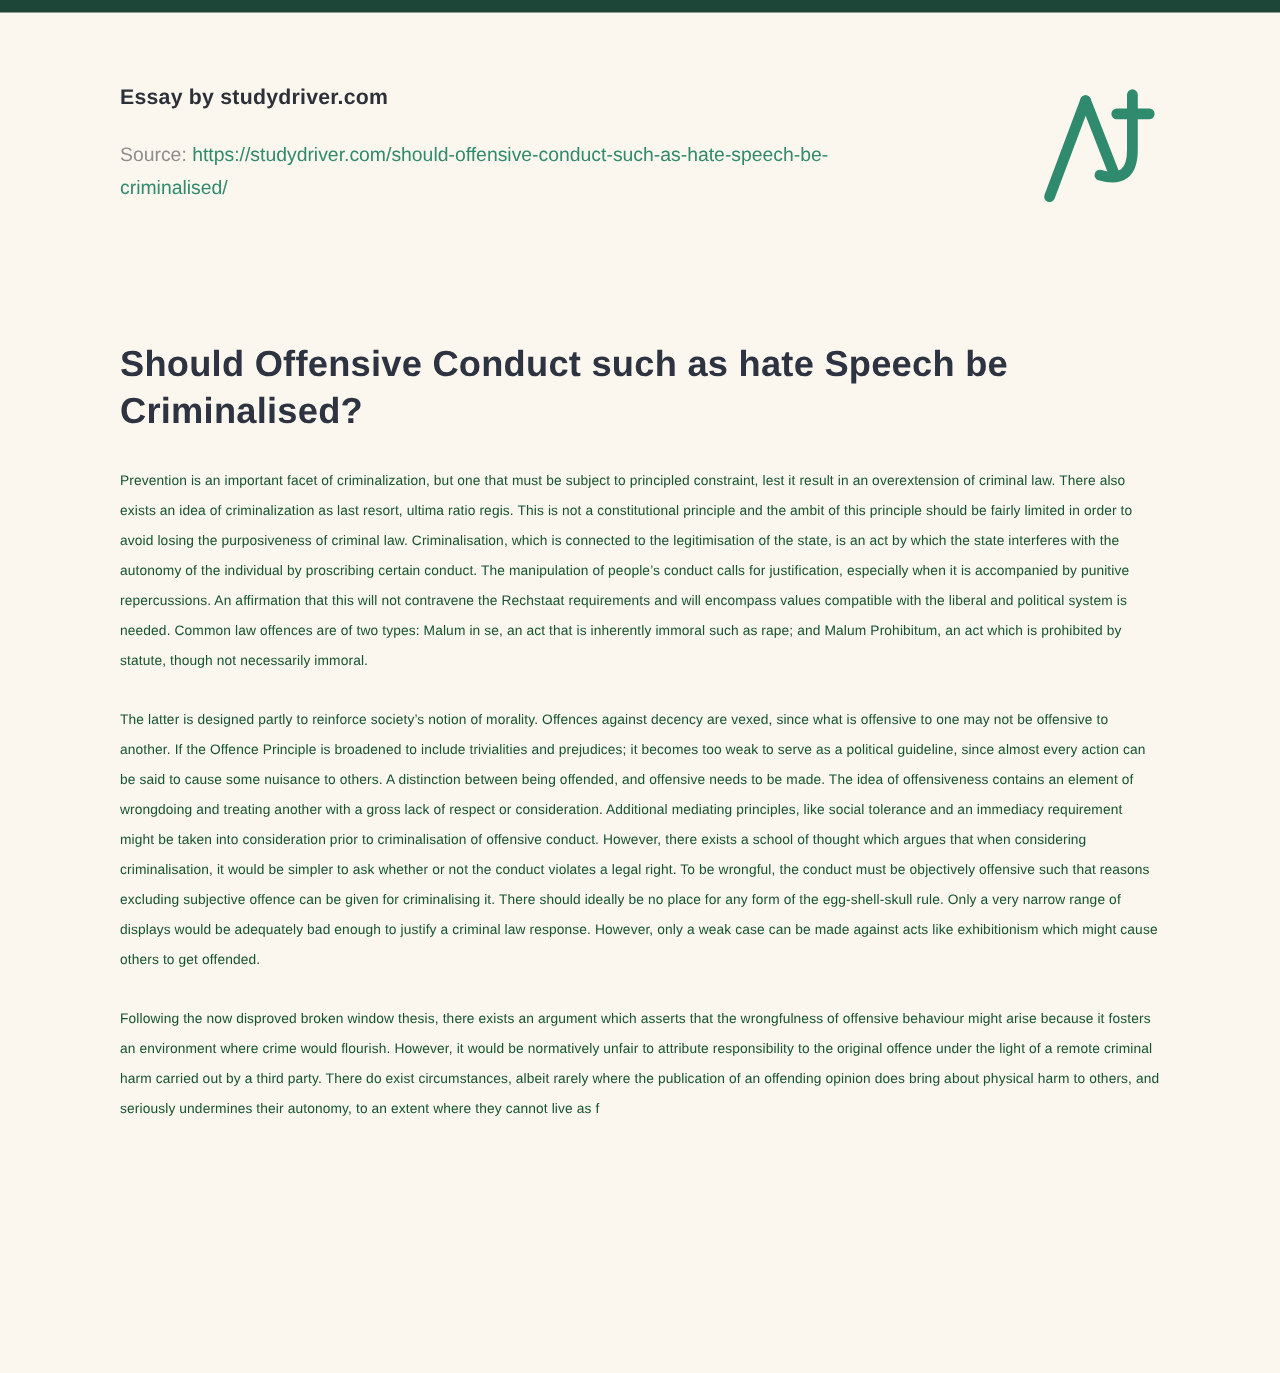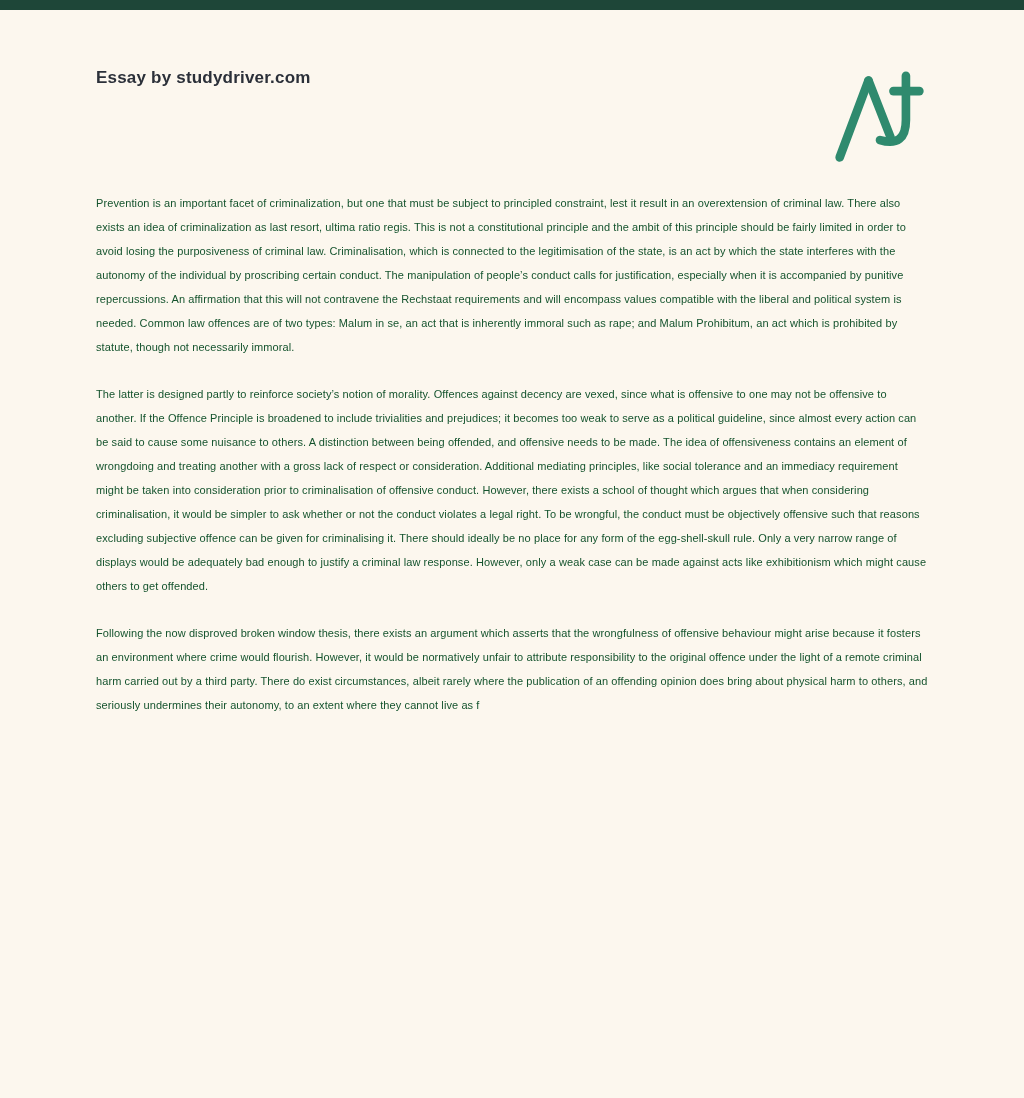--- a/index.html
+++ b/index.html
@@ -92,34 +92,39 @@
 </head>
 <body>
 
 <div class="top-bar"></div>
 
 <div class="page">
 
   <div class="header-row">
     <div class="header-text">
       <div class="essay-by">Essay by studydriver.com</div>
+      <div class="source-line">
+        <span class="source-label">Source:</span>
+        <a class="source-url">https://studydriver.com/should-offensive-conduct-such-as-hate-speech-be-criminalised/</a>
+      </div>
     </div>
 
     <div class="logo">
       <svg viewBox="0 0 100 100" width="96" height="96" aria-hidden="true">
         <g stroke="#2f8a6e" stroke-width="9" fill="none" stroke-linecap="round">
           <path d="M8 91 L38 11"></path>
           <path d="M38 11 L61 70"></path>
           <path d="M77 6 L77 52 Q77 81 50 73"></path>
           <path d="M64 22 L91 22"></path>
         </g>
       </svg>
     </div>
   </div>
 
+  <h1 class="essay-title">Should Offensive Conduct such as hate Speech be Criminalised?</h1>
 
   <div class="essay-body">
     <p>Prevention is an important facet of criminalization, but one that must be subject to principled constraint, lest it result in an overextension of criminal law. There also exists an idea of criminalization as last resort, ultima ratio regis. This is not a constitutional principle and the ambit of this principle should be fairly limited in order to avoid losing the purposiveness of criminal law. Criminalisation, which is connected to the legitimisation of the state, is an act by which the state interferes with the autonomy of the individual by proscribing certain conduct. The manipulation of people’s conduct calls for justification, especially when it is accompanied by punitive repercussions. An affirmation that this will not contravene the Rechstaat requirements and will encompass values compatible with the liberal and political system is needed. Common law offences are of two types: Malum in se, an act that is inherently immoral such as rape; and Malum Prohibitum, an act which is prohibited by statute, though not necessarily immoral.</p>
     <p>The latter is designed partly to reinforce society’s notion of morality. Offences against decency are vexed, since what is offensive to one may not be offensive to another. If the Offence Principle is broadened to include trivialities and prejudices; it becomes too weak to serve as a political guideline, since almost every action can be said to cause some nuisance to others. A distinction between being offended, and offensive needs to be made. The idea of offensiveness contains an element of wrongdoing and treating another with a gross lack of respect or consideration. Additional mediating principles, like social tolerance and an immediacy requirement might be taken into consideration prior to criminalisation of offensive conduct. However, there exists a school of thought which argues that when considering criminalisation, it would be simpler to ask whether or not the conduct violates a legal right. To be wrongful, the conduct must be objectively offensive such that reasons excluding subjective offence can be given for criminalising it. There should ideally be no place for any form of the egg-shell-skull rule. Only a very narrow range of displays would be adequately bad enough to justify a criminal law response. However, only a weak case can be made against acts like exhibitionism which might cause others to get offended.</p>
     <p>Following the now disproved broken window thesis, there exists an argument which asserts that the wrongfulness of offensive behaviour might arise because it fosters an environment where crime would flourish. However, it would be normatively unfair to attribute responsibility to the original offence under the light of a remote criminal harm carried out by a third party. There do exist circumstances, albeit rarely where the publication of an offending opinion does bring about physical harm to others, and seriously undermines their autonomy, to an extent where they cannot live as f</p>
   </div>
 
 </div>
 
 </body></html>

